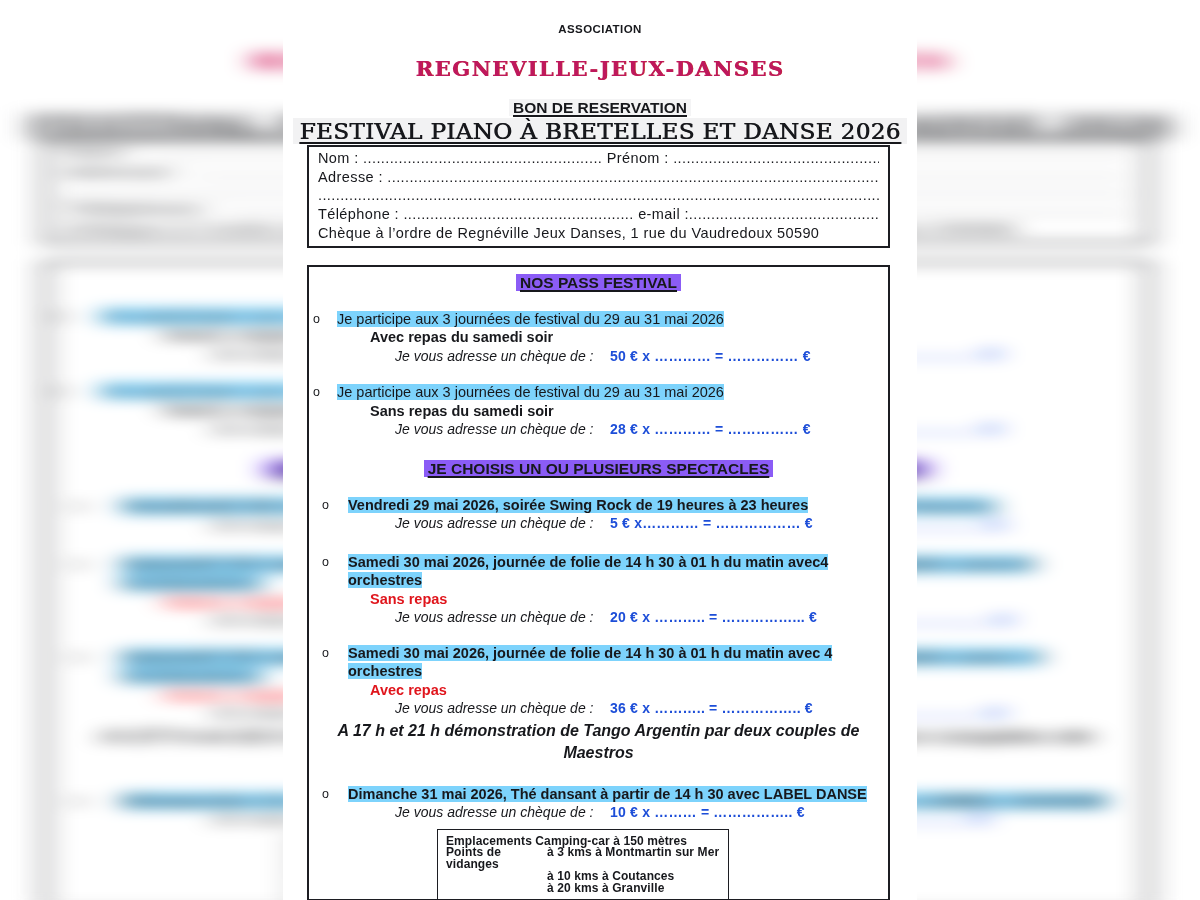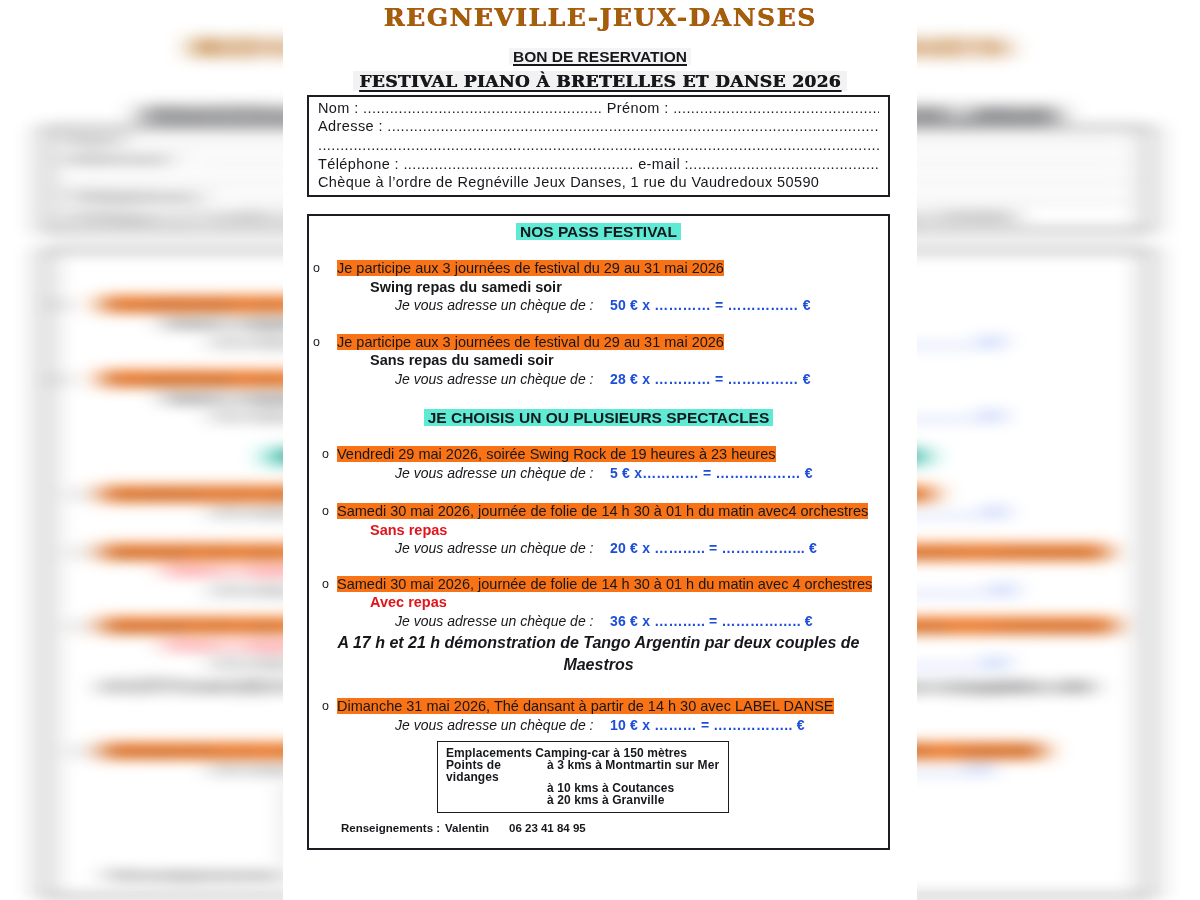--- a/index.html
+++ b/index.html
@@ -19,52 +19,52 @@
   #doc-main { position:absolute; left:283px; top:0; z-index:1; }
 
   .doc {
     width:634px; height:900px; background:#fff; color:#17181c;
     font-size:14.5px; line-height:18.5px; overflow:hidden;
   }
 
   .hdr { text-align:center; }
   .assoc { padding-top:20px; font-size:11.5px; font-weight:bold; letter-spacing:.4px; }
   .org {
-    margin-top:5px; font-family:"DejaVu Serif", serif; font-weight:bold;
-    font-size:25px; line-height:25px; letter-spacing:1.5px; color:#a16207;
+    margin-top:17px; font-family:"DejaVu Serif", serif; font-weight:bold;
+    font-size:21px; line-height:25px; letter-spacing:1.5px; color:#be185d;
     text-shadow:.6px 0 0 #c5302e;
   }
   .bon { margin-top:18px; font-size:15.5px; font-weight:bold; }
   .bon span { text-decoration:underline; text-decoration-thickness:2px; text-underline-offset:2px; background:#f4f4f5; padding:0 4px; }
   .festival {
-    margin-top:3px; font-family:"DejaVu Serif", serif; font-weight:bold;
-    font-size:17px; line-height:22px; letter-spacing:.4px; text-shadow:.7px 0 0 #17181c;
+    margin-top:3px; font-family:"DejaVu Serif", serif; font-weight:normal;
+    font-size:23px; line-height:22px; letter-spacing:.4px; text-shadow:.7px 0 0 #17181c;
   }
   .festival span { text-decoration:underline; text-decoration-thickness:2px; text-underline-offset:3px; background:#f2f2f3; padding:0 6px; }
 
   .form-box {
     margin:3px 27px 0 24px; border:2px solid #1c1d22; padding:2px 9px 3px;
     line-height:18.7px;
   }
   .form-line { white-space:nowrap; overflow:hidden; letter-spacing:.4px; }
 
   .pass-box {
     margin:17px 27px 0 24px; border:2px solid #1c1d22; height:636px;
     box-sizing:border-box; padding-top:6px; overflow:hidden;
   }
   .section-heading { text-align:center; font-weight:bold; font-size:15.5px; line-height:19px; }
-  .section-heading span { text-decoration-thickness:2px; text-underline-offset:2px; background:#5eead4; padding:0 4px; }
+  .section-heading span { text-decoration:underline; text-decoration-thickness:2px; text-underline-offset:2px; background:#8b5cf6; padding:0 4px; }
 
   .opt { position:relative; margin-right:10px; }
   .opt .bullet { position:absolute; top:1px; font-size:12.5px; line-height:17px; }
   .o-pass .bullet { left:4px; }
   .o-spec .bullet { left:13px; }
   .o-pass .main { padding-left:28px; }
-  .o-spec .main { padding-left:28px; }
-  .opt .main span { background:#f97316; }
+  .o-spec .main { padding-left:39px;font-weight:bold; }
+  .opt .main span { background:#7dd3fc; }
   .opt .sub { margin-left:61px; font-weight:bold; }
   .sub-red { color:#e0151c; }
   .cheque-row { display:flex; margin-left:86px; }
   .cheque { font-style:italic; font-size:14px; width:215px; flex:none; }
   .price { color:#1d4ed8; font-weight:bold; font-size:14px; letter-spacing:.2px; }
 
   .mt18 { margin-top:18px; } .mt20 { margin-top:20px; } .mt17 { margin-top:17px; }
   .mt21 { margin-top:21px; }
 
   .tango {
@@ -201,41 +201,42 @@
 
       </div>
 
     </div>
     </div>
 
   <div id="doc-main">
     <div class="doc">
 
       <div class="hdr">
+        <div class="assoc">ASSOCIATION</div>
         <div class="org">REGNEVILLE-JEUX-DANSES</div>
         <div class="bon"><span>BON DE RESERVATION</span></div>
         <div class="festival"><span>FESTIVAL PIANO À BRETELLES ET DANSE 2026</span></div>
       </div>
 
       <div class="form-box">
         <div class="form-line">Nom : ...................................................... Prénom : ................................................................</div>
         <div class="form-line">Adresse : ...........................................................................................................................................................</div>
         <div class="form-line">..........................................................................................................................................................................</div>
         <div class="form-line">Téléphone : .................................................... e-mail :.............................................................................</div>
         <div class="form-line">Chèque à l’ordre de Regnéville Jeux Danses, 1 rue du Vaudredoux 50590</div>
       </div>
 
       <div class="pass-box">
 
         <div class="section-heading"><span>NOS PASS FESTIVAL</span></div>
 
         <div class="opt o-pass mt18">
           <span class="bullet">o</span>
           <div class="main"><span>Je participe aux 3 journées de festival du 29 au 31 mai 2026</span></div>
-          <div class="sub">Swing repas du samedi soir</div>
+          <div class="sub">Avec repas du samedi soir</div>
           <div class="cheque-row">
             <span class="cheque">Je vous adresse un chèque de :</span>
             <span class="price">50 € x ………… = ……………   €</span>
           </div>
         </div>
 
         <div class="opt o-pass mt18">
           <span class="bullet">o</span>
           <div class="main"><span>Je participe aux 3 journées de festival du 29 au 31 mai 2026</span></div>
           <div class="sub">Sans repas du samedi soir</div>

